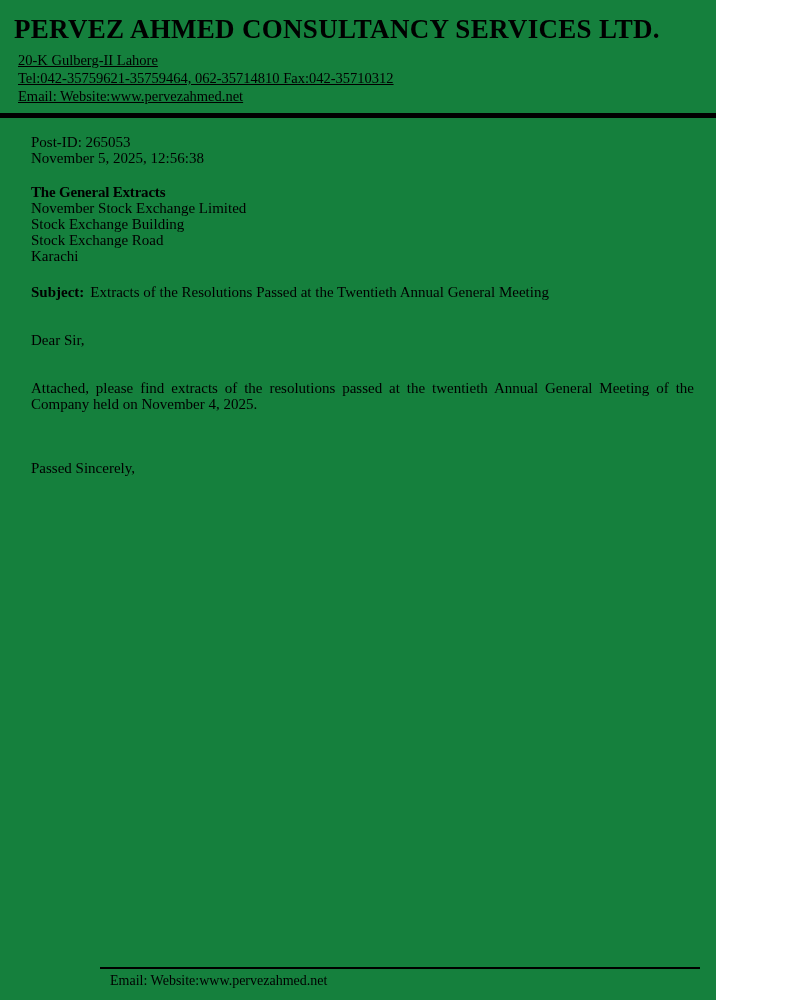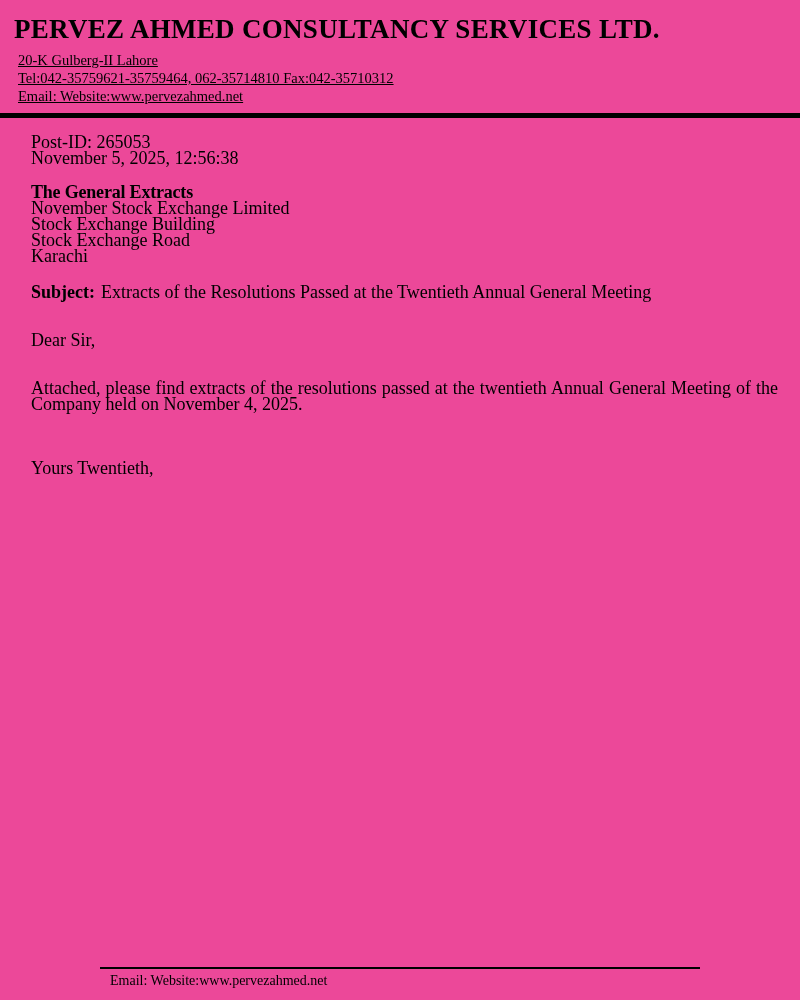--- a/index.html
+++ b/index.html
@@ -2,23 +2,23 @@
 <html><head>
 <meta charset="utf-8">
 <style>
   html, body {
     margin: 0;
     padding: 0;
     background: #ffffff;
   }
   .page {
     position: relative;
-    width: 800px;
+    width: 716px;
     height: 1000px;
-    background: #ec4899;
+    background: #15803d;
     font-family: "Liberation Serif", serif;
     color: #000000;
     overflow: hidden;
     box-sizing: border-box;
   }
   .letterhead {
     padding: 14px 14px 0 14px;
   }
   .company-name {
     font-size: 27px;
@@ -33,21 +33,21 @@
     text-decoration: underline;
   }
   .rule {
     width: 100%;
     height: 5px;
     background: #000000;
     margin-top: 8px;
   }
   .content {
     padding: 16px 22px 0 31px;
-    font-size: 18px;
+    font-size: 15px;
     line-height: 16px;
   }
   .recipient {
     margin-top: 18px;
   }
   .recipient-title {
     font-weight: bold;
     letter-spacing: -0.2px;
   }
   .subject-line {
@@ -113,20 +113,20 @@
     </div>
 
     <div class="subject-line">
       <span class="subject-label">Subject:</span><span>Extracts of the Resolutions Passed at the Twentieth Annual General Meeting</span>
     </div>
 
     <div class="salutation">Dear Sir,</div>
 
     <div class="paragraph">Attached, please find extracts of the resolutions passed at the twentieth Annual General Meeting of the Company held on November 4, 2025.</div>
 
-    <div class="closing">Yours Twentieth,</div>
+    <div class="closing">Passed Sincerely,</div>
 
   </main>
 
   <div class="footer-rule"></div>
   <div class="footer-text">Email: Website:www.pervezahmed.net</div>
 
 </div>
 
 </body></html>

